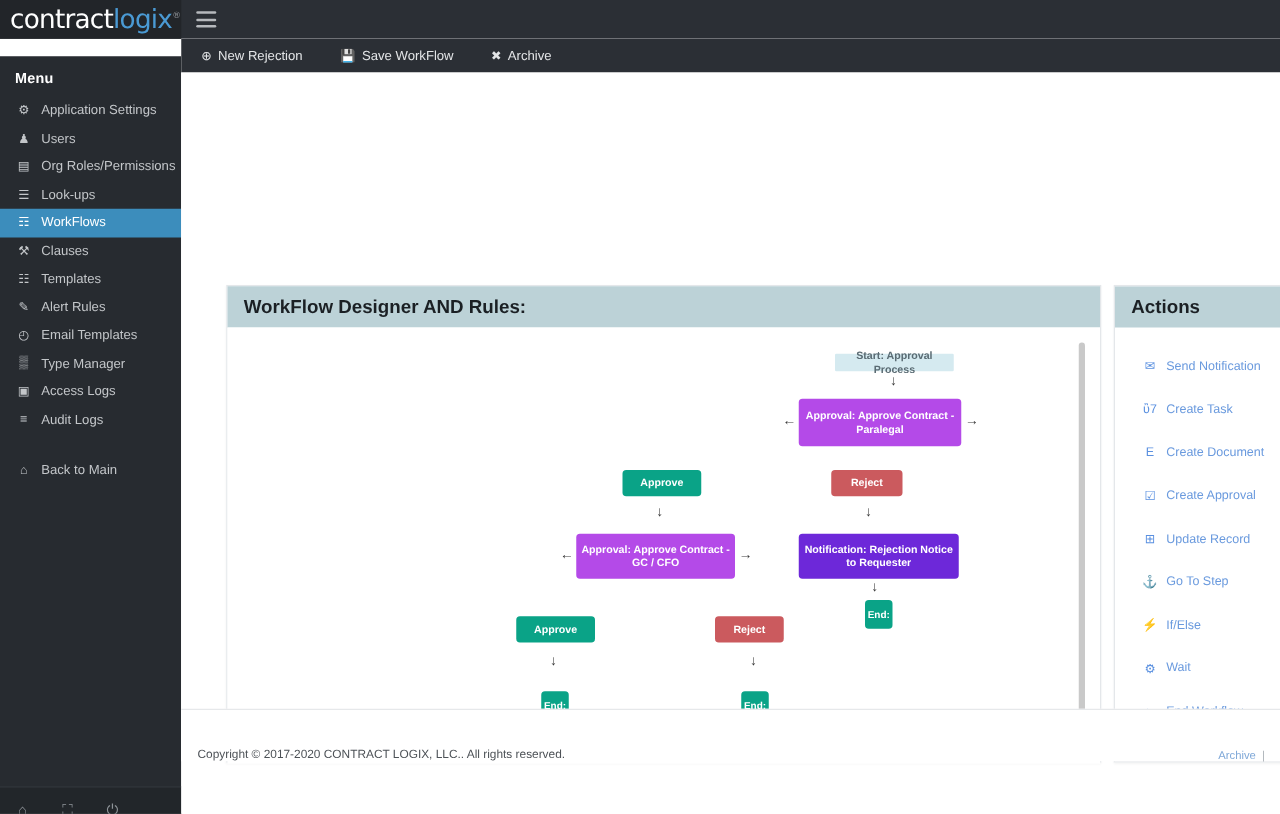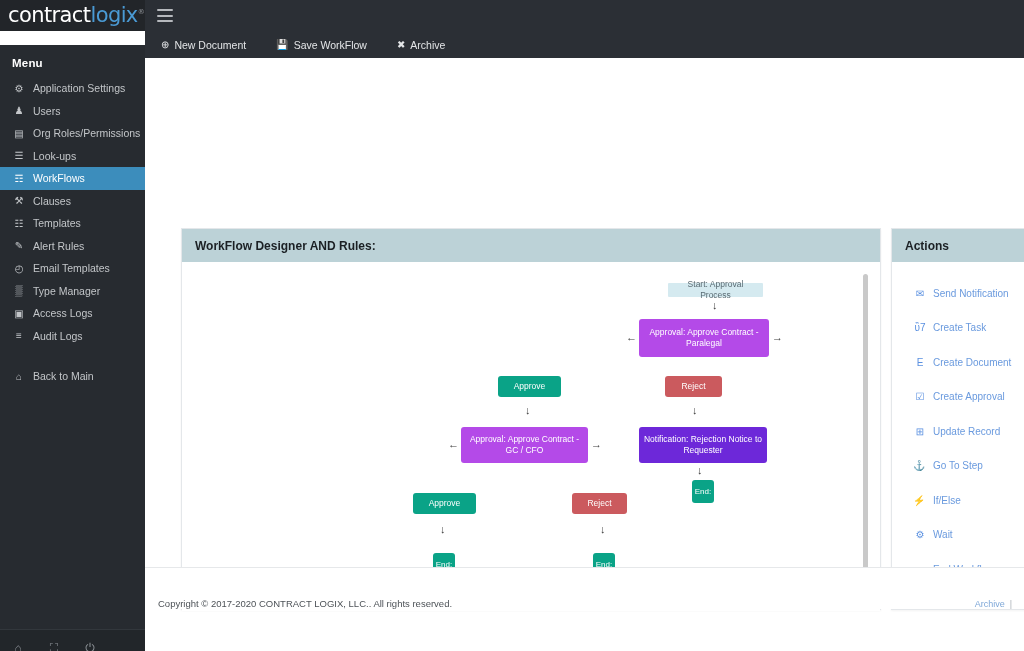--- a/index.html
+++ b/index.html
@@ -94,28 +94,29 @@
   
   .designer-panel {
     position: absolute; left: 36px; top: 170px;
     width: 700px; height: 382px; background: #fff;
     border: 1px solid #e4e7ea;
     box-shadow: 0 1px 2px rgba(0,0,0,.05);
   }
   .panel-head {
     height: 33px; background: #bcd2d7;
     display: flex; align-items: center; padding-left: 13px;
-    color: #1b2024; font-size: 12px; font-weight: bold;
+    color: #1b2024; font-size: 15px; font-weight: bold;
   }
   .panel-body { position: relative; height: 349px; overflow: hidden; background: #fff; }
 
   .canvas-wrap {
     position: absolute; left: 0; top: 0; right: 0; bottom: 0;
     margin: 7px 7px 7px 7px;
     background: #fff;
+    font-weight: bold;
   }
   .vscroll {
     position: absolute; right: 12px; top: 12px; width: 5px; height: 305px;
     background: #c9c9c9; border-radius: 3px; cursor: pointer;
   }
 
   
   .node {
     position: absolute; display: flex; align-items: center;
     justify-content: center; text-align: center;
@@ -248,21 +249,21 @@
       <div class="sb-foot-ico">⛶</div>
       <div class="sb-foot-ico">⏻</div>
     </div>
   </div>
 
   <div class="content">
 
     <div class="action-bar">
       <div class="ab-btn">
         <span class="ab-ico">⊕</span>
-        <span>New Document</span>
+        <span>New Rejection</span>
       </div>
       <div class="ab-btn">
         <span class="ab-ico">💾</span>
         <span>Save WorkFlow</span>
       </div>
       <div class="ab-btn">
         <span class="ab-ico">✖</span>
         <span>Archive</span>
       </div>
     </div>

